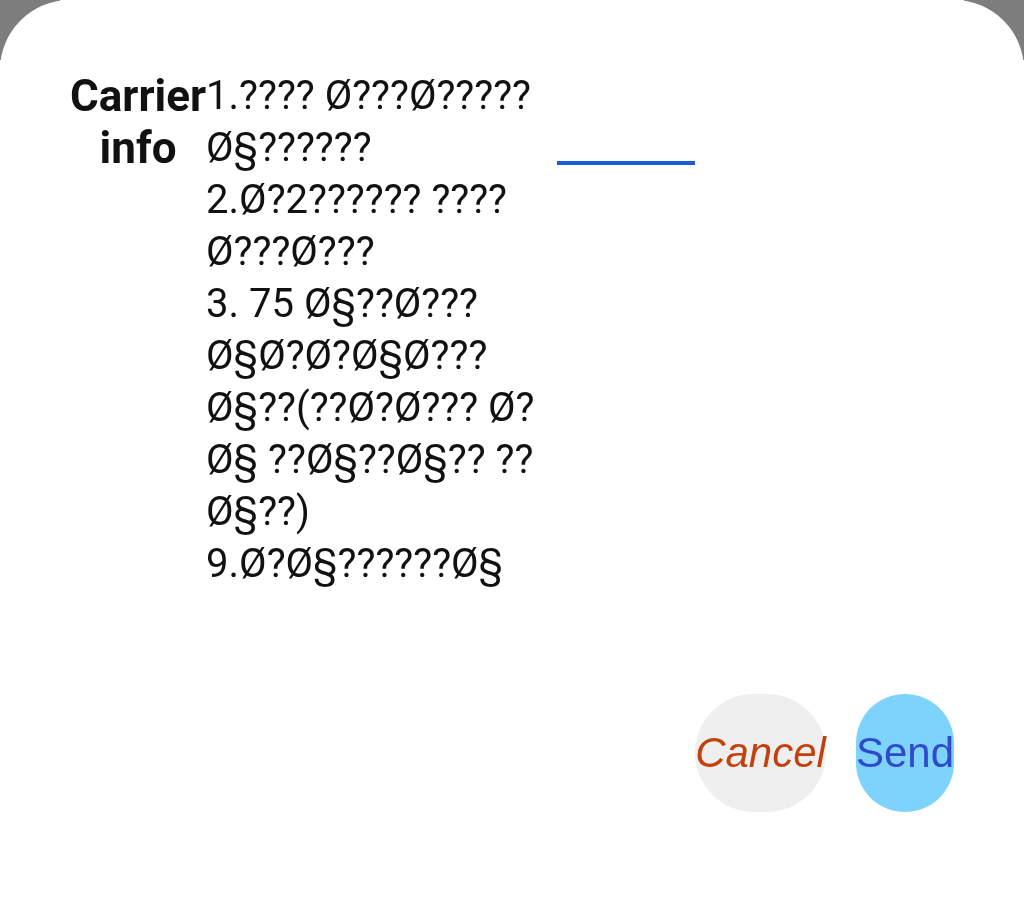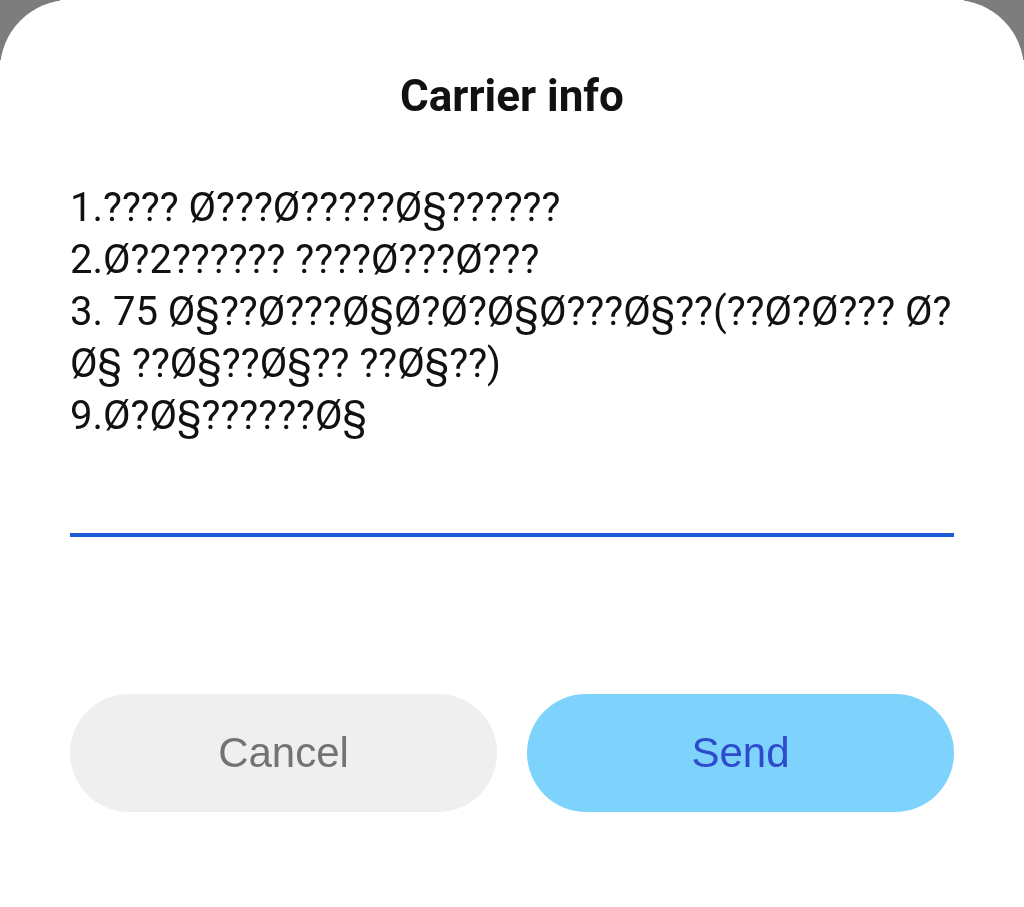--- a/index.html
+++ b/index.html
@@ -28,21 +28,21 @@
       position: absolute;
       top: 0;
       left: 0;
       right: 0;
       bottom: 0;
       background: #ffffff;
       border-top-left-radius: 70px;
       border-top-right-radius: 70px;
       padding: 70px 70px 40px 70px;
       display: flex;
-      flex-direction: column;
+      flex-direction: row;
       z-index: 1;
     }
     .dialog-title {
       text-align: center;
       font-size: 44px;
       font-weight: 700;
       color: #111;
       margin-bottom: 60px;
     }
     .body-text {
@@ -81,21 +81,22 @@
       border-radius: 60px;
       font-size: 42px;
       font-weight: 500;
       cursor: pointer;
       display: flex;
       align-items: center;
       justify-content: center;
     }
     .btn-cancel {
       background: #efefef;
-      color: #737373;
+      color: #c2410c;
+      font-style: italic;
     }
     .btn-send {
       background: #7dd3fc;
       color: #2f4acb;
     }
   </style>
 </head>
 <body>
 
 <div class="backdrop-corner bc-tl"></div>

